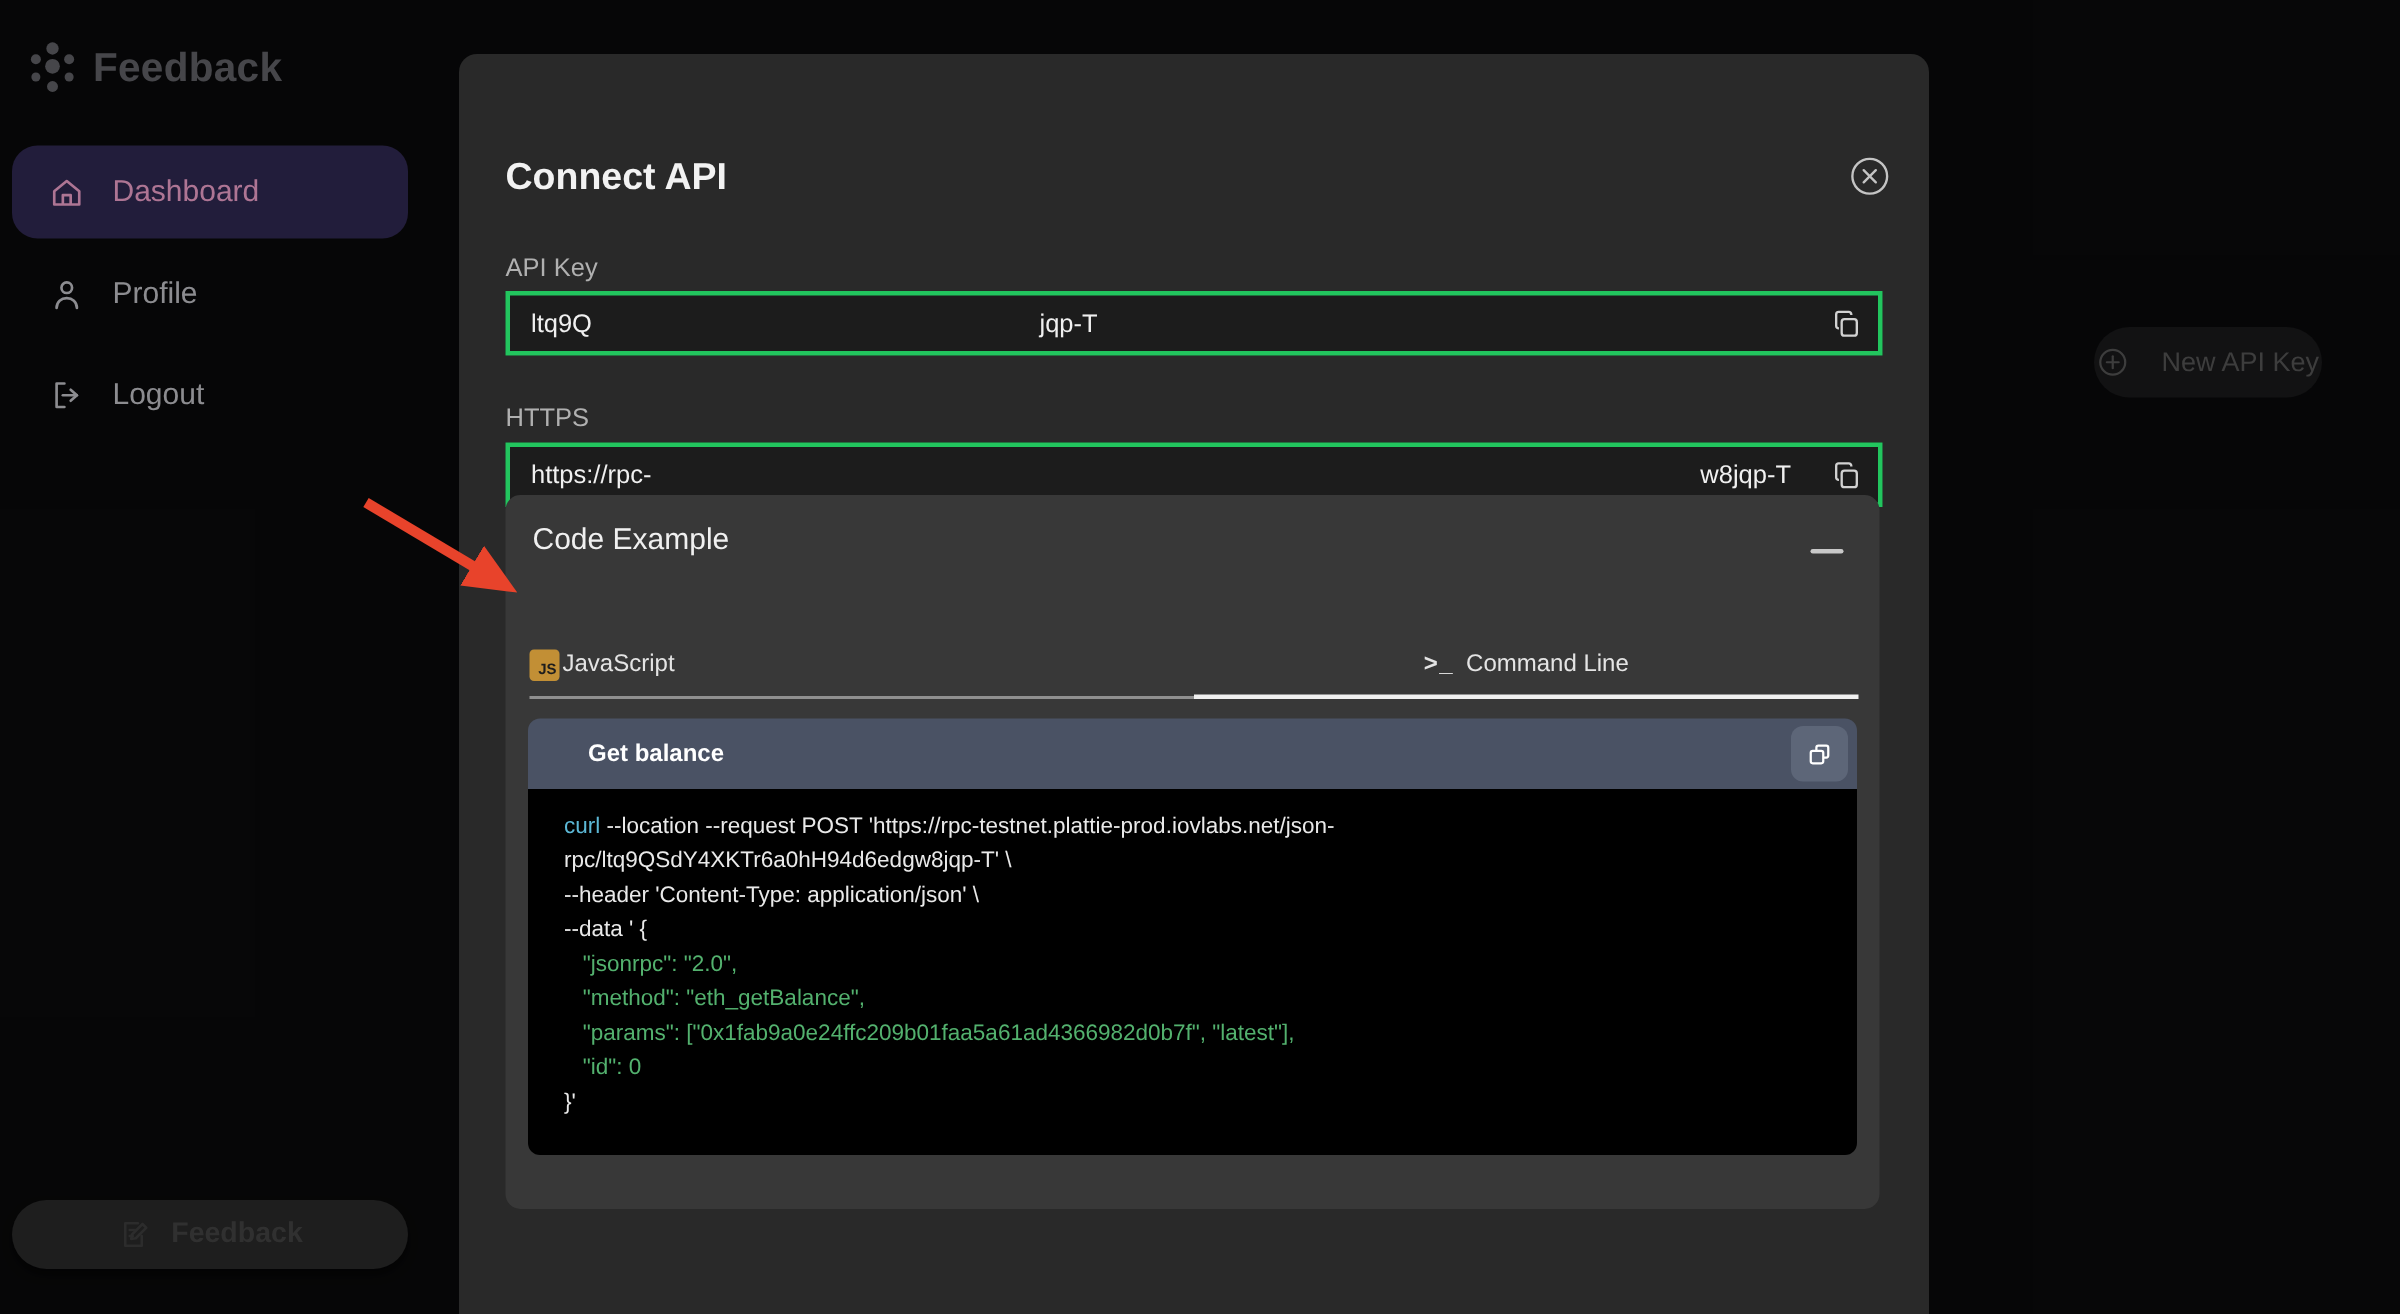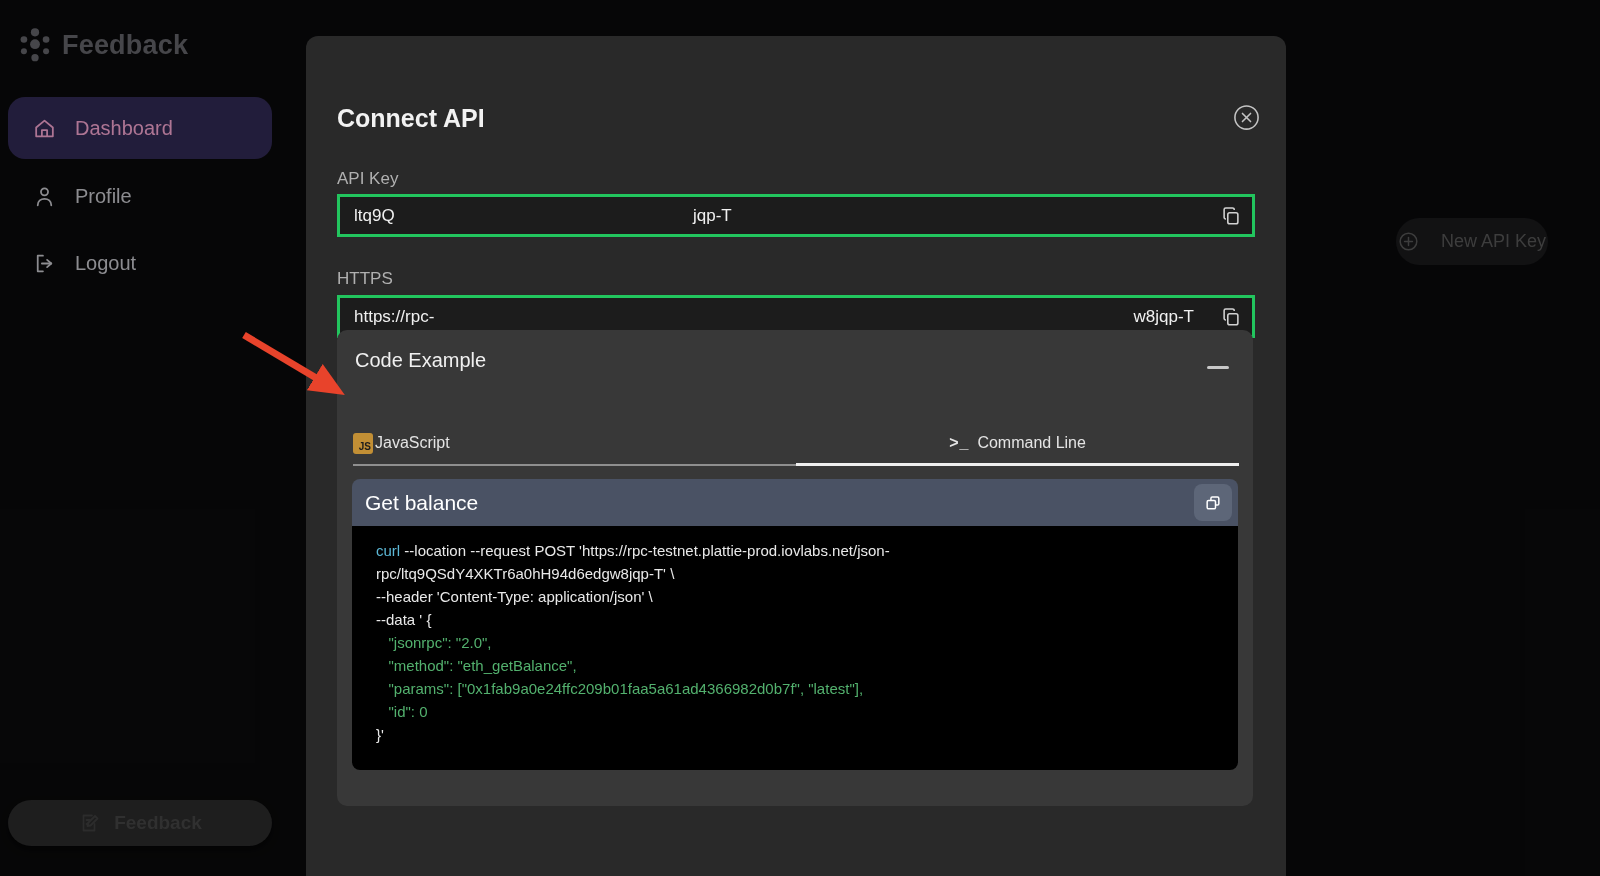--- a/index.html
+++ b/index.html
@@ -72,21 +72,21 @@
   .tab-js { justify-content:flex-start; border-bottom:2px solid #8f8f8f; gap:0; }
   .tab-cli { justify-content:center; border-bottom:3px solid #f0f0f0; gap:8px; }
   .js-badge { width:20px; height:21px; background:#c28f35; border-radius:3px; color:#1d1d1d;
               font-size:10px; font-weight:700; display:flex; align-items:flex-end;
               justify-content:flex-end; padding:0 2px 2px 0; margin-right:2px; }
   .prompt-glyph { font-weight:700; letter-spacing:1px; }
 
   .code-card { position:absolute; left:15px; top:149px; width:886px; }
   .code-card-header { height:47px; background:#4a5264; border-radius:8px 8px 0 0;
                       display:flex; align-items:center; padding:0 6px 0 13px; }
-  .snippet-title { font-size:21px; font-weight:400; color:#ffffff; }
+  .snippet-title { font-size:16px; font-weight:700; color:#ffffff;margin-left:27px; }
   .code-copy-btn { margin-left:auto; width:38px; height:37px; background:#5d6678; border-radius:8px;
                    display:flex; align-items:center; justify-content:center; color:#fff; cursor:pointer; }
   .code-copy-btn svg { width:20px; height:20px; }
   .code-body { height:244px; background:#000000; border-radius:0 0 8px 8px;
                padding:13px 18px 0 24px; font-size:15px; line-height:23px; }
   .code-line { white-space:pre-wrap; color:#e9e9e9; }
 
   
   .annotation-arrow { position:absolute; left:228px; top:323px; width:150px; height:95px; z-index:30; pointer-events:none; }
 </style>

